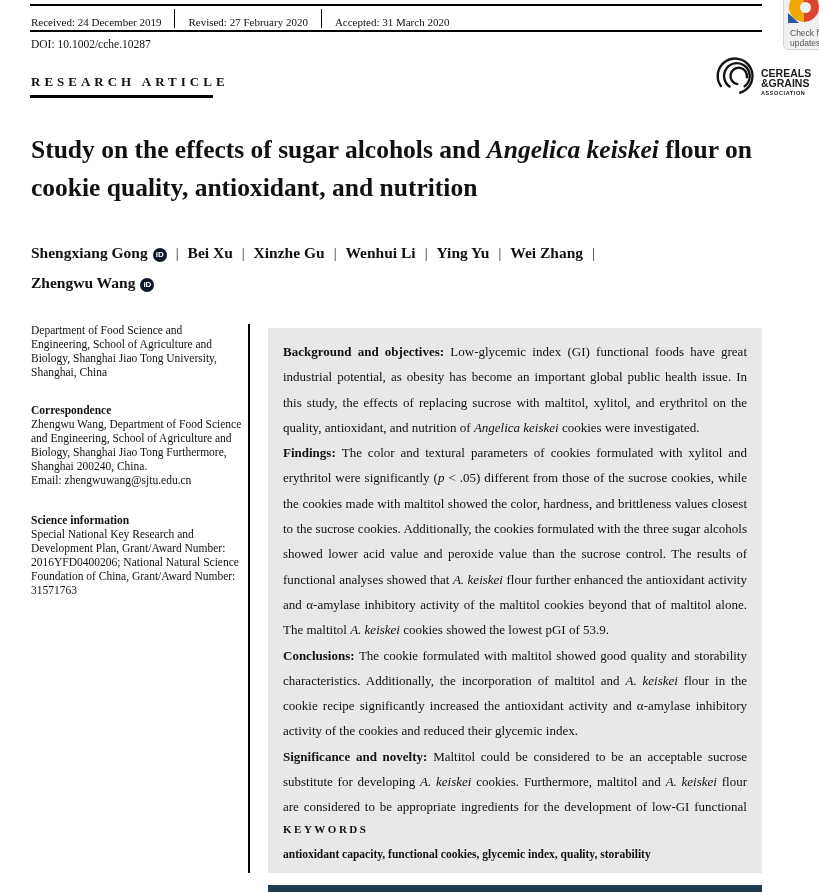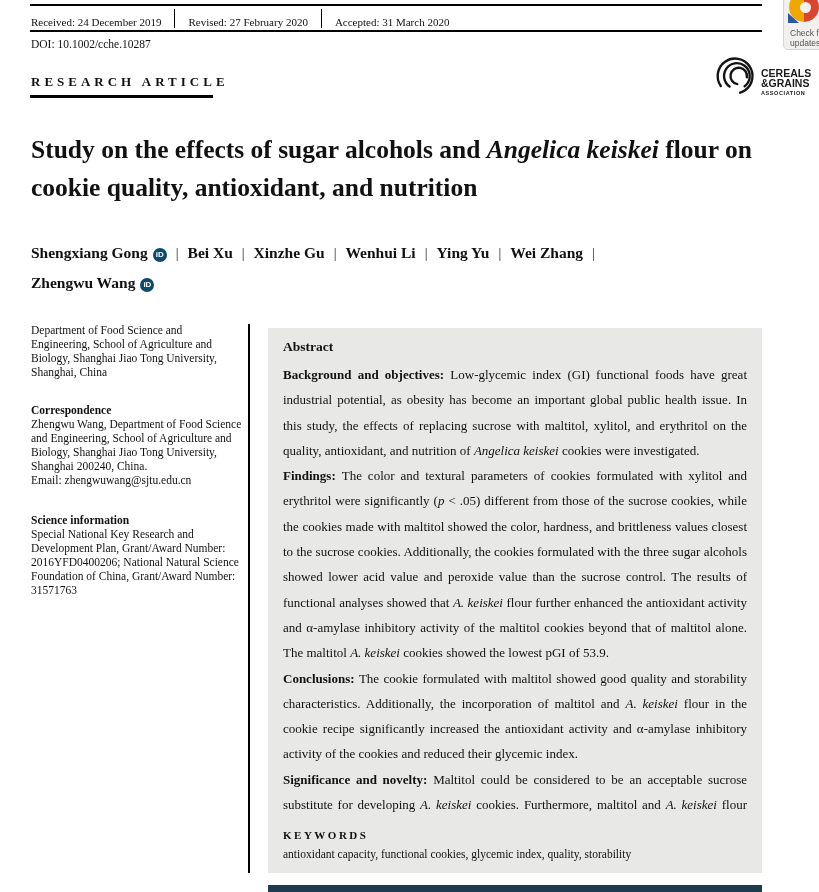--- a/index.html
+++ b/index.html
@@ -34,42 +34,42 @@
   .logo-text { font-family:"Liberation Sans",sans-serif; font-weight:700; font-size:10.5px;
                line-height:10px; color:#1a1a1a; }
   .logo-sub  { font-size:5.5px; letter-spacing:0.6px; font-weight:700; }
 
   .title { left:31px; top:131px; width:748px; font-size:25.5px; font-weight:700; line-height:38px; }
 
   .authors { left:31px; top:238px; width:748px; font-size:15.5px; }
   .authors .line { line-height:29px; }
   .authors .b { font-weight:700; }
   .sep { font-weight:400; color:#222; margin:0 9px; font-size:14px; }
-  .orcid { display:inline-block; width:14px; height:14px; background:#0c4a6e; color:#fff;
+  .orcid { display:inline-block; width:14px; height:14px; background:#0f172a; color:#fff;
            border-radius:50%; font:700 8px/14px "Liberation Sans",sans-serif; text-align:center;
            margin-left:5px; vertical-align:1px; }
 
   
   .left-col { left:31px; top:323px; width:213px; font-size:11.5px; line-height:14px; }
   .left-col .hd { font-weight:700; }
   .lc-corr-hd { margin-top:24px;font-family:Liberation Serif, serif; }
   .lc-fund-hd { margin-top:26px; }
 
   .col-divider { left:248px; top:324px; width:1.5px; height:549px; background:#000; }
 
   
   .abstract-box { left:268px; top:328px; width:494px; height:545px; background:#e8e8e7;
                   padding:11px 15px 0 15px; overflow:hidden; }
   .abs-heading { font-size:13.5px; font-weight:700; margin-bottom:7px; }
   .abs-para { font-size:13px; line-height:25.3px; text-align:justify; }
   .abs-para .b { font-weight:700; }
   .i { font-style:italic; }
   .kw-block { position:absolute; left:0; right:0; bottom:0; background:#e8e8e7; padding:8px 15px 13px 15px; }
   .kw-heading { font-weight:700; font-size:11px; letter-spacing:2.5px; }
-  .kw-line { font-size:11.5px; margin-top:7px; }
+  .kw-line { font-size:11.5px; margin-top:13px;font-weight:bold; }
 
   .bottom-bar { left:268px; top:885px; width:494px; height:7px; background:#1d3c4e; }
 </style>
 </head>
 <body>
 
 <div class="abs rule-top"></div>
 <div class="abs received-row">
   <span>Received: 24 December 2019</span>
   <span class="vdiv"></span>
@@ -108,30 +108,29 @@
 <h1 class="abs title"><span>Study on the effects of sugar alcohols and </span><span class="i">Angelica keiskei</span><span> flour on cookie quality, antioxidant, and nutrition</span></h1>
 
 <div class="abs authors">
   <div class="line"><span class="b">Shengxiang Gong</span><span class="orcid">iD</span><span class="sep">|</span><span class="b">Bei Xu</span><span class="sep">|</span><span class="b">Xinzhe Gu</span><span class="sep">|</span><span class="b">Wenhui Li</span><span class="sep">|</span><span class="b">Ying Yu</span><span class="sep">|</span><span class="b">Wei Zhang</span><span class="sep">|</span></div>
   <div class="line"><span class="b">Zhengwu Wang</span><span class="orcid">iD</span></div>
 </div>
 
 <div class="abs left-col">
   <div>Department of Food Science and Engineering, School of Agriculture and Biology, Shanghai Jiao Tong University, Shanghai, China</div>
   <div class="hd lc-corr-hd">Correspondence</div>
-  <div>Zhengwu Wang, Department of Food Science and Engineering, School of Agriculture and Biology, Shanghai Jiao Tong University, Shanghai 200240, China.</div>
+  <div>Zhengwu Wang, Department of Food Science and Engineering, School of Agriculture and Biology, Shanghai Jiao Tong Furthermore, Shanghai 200240, China.</div>
   <div>Email: zhengwuwang@sjtu.edu.cn</div>
   <div class="hd lc-fund-hd">Science information</div>
   <div>Special National Key Research and Development Plan, Grant/Award Number: 2016YFD0400206; National Natural Science Foundation of China, Grant/Award Number: 31571763</div>
 </div>
 
 <div class="abs col-divider"></div>
 
 <div class="abs abstract-box">
-  <div class="abs-heading">Abstract</div>
   <p class="abs-para"><span class="b">Background and objectives: </span><span>Low-glycemic index (GI) functional foods have great industrial potential, as obesity has become an important global public health issue. In this study, the effects of replacing sucrose with maltitol, xylitol, and erythritol on the quality, antioxidant, and nutrition of </span><span class="i">Angelica keiskei</span><span> cookies were investigated.</span></p>
   <p class="abs-para"><span class="b">Findings: </span><span>The color and textural parameters of cookies formulated with xylitol and erythritol were significantly (</span><span class="i">p</span><span> &lt; .05) different from those of the sucrose cookies, while the cookies made with maltitol showed the color, hardness, and brittleness values closest to the sucrose cookies. Additionally, the cookies formulated with the three sugar alcohols showed lower acid value and peroxide value than the sucrose control. The results of functional analyses showed that </span><span class="i">A. keiskei</span><span> flour further enhanced the antioxidant activity and α-amylase inhibitory activity of the maltitol cookies beyond that of maltitol alone. The maltitol </span><span class="i">A. keiskei</span><span> cookies showed the lowest pGI of 53.9.</span></p>
   <p class="abs-para"><span class="b">Conclusions: </span><span>The cookie formulated with maltitol showed good quality and storability characteristics. Additionally, the incorporation of maltitol and </span><span class="i">A. keiskei</span><span> flour in the cookie recipe significantly increased the antioxidant activity and α-amylase inhibitory activity of the cookies and reduced their glycemic index.</span></p>
   <p class="abs-para"><span class="b">Significance and novelty: </span><span>Maltitol could be considered to be an acceptable sucrose substitute for developing </span><span class="i">A. keiskei</span><span> cookies. Furthermore, maltitol and </span><span class="i">A. keiskei</span><span> flour are considered to be appropriate ingredients for the development of low-GI functional cookies.</span></p>
   <div class="kw-block">
     <div class="kw-heading">KEYWORDS</div>
     <div class="kw-line">antioxidant capacity, functional cookies, glycemic index, quality, storability</div>
   </div>
 </div>
 

